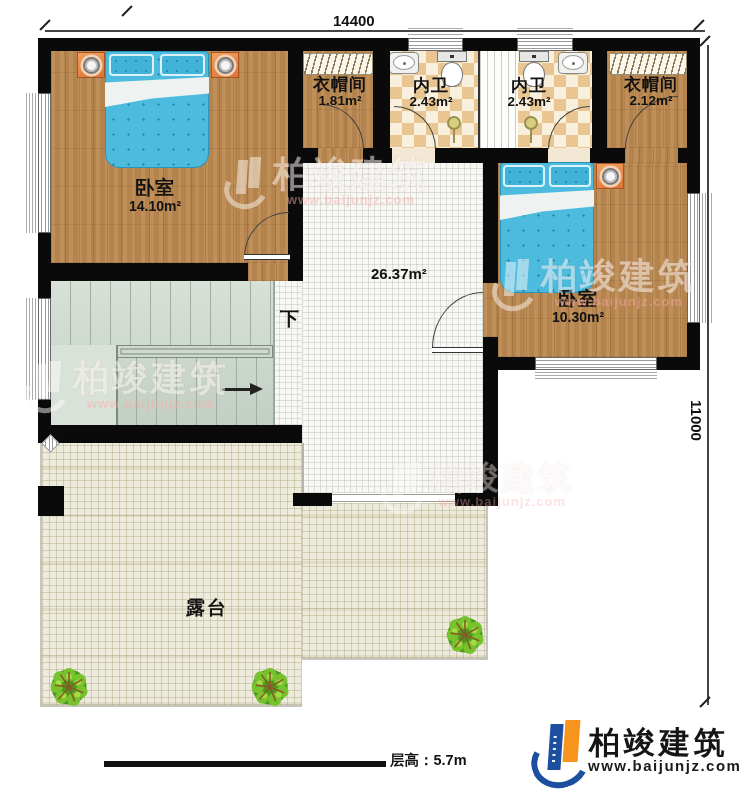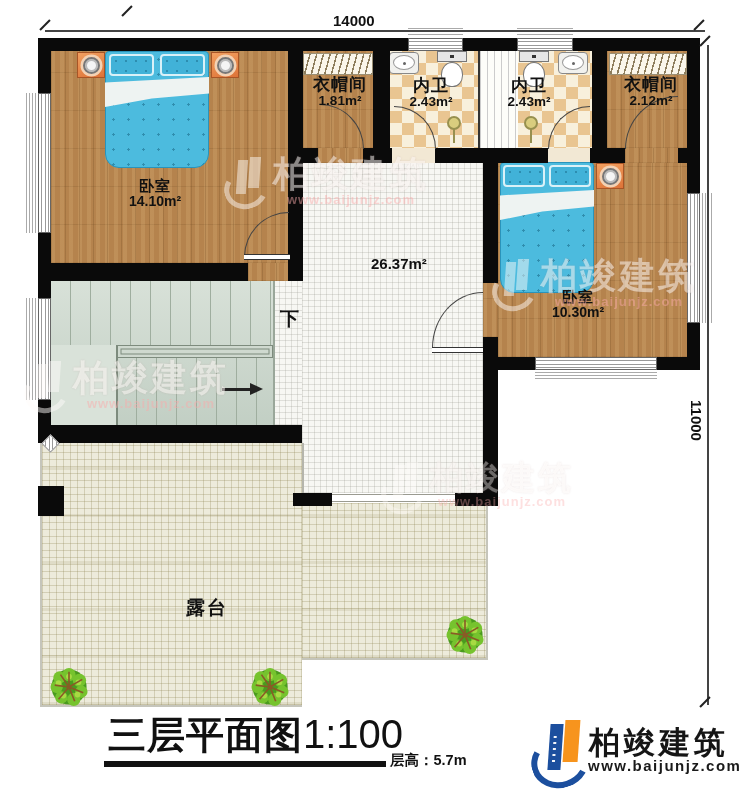--- a/index.html
+++ b/index.html
@@ -60,21 +60,21 @@
   .snk b{position:absolute;left:50%;top:50%;width:3px;height:3px;margin:-1.5px;border-radius:50%;background:#666;}
   .drn{border:2px solid #97904f;background:#d9cd7e;border-radius:50%;box-sizing:border-box;}
   .drn i{position:absolute;left:50%;top:100%;width:2px;height:15px;margin-left:-1px;background:#97904f;}
   .hatchsq{background:#fff;border:1px solid #999;transform:rotate(45deg);box-sizing:border-box;
     background-image:repeating-linear-gradient(45deg, transparent 0 2.5px, #999 2.5px 3.5px);}
   .handrail{background:#cfd9cf;border:1.5px solid #7d8b7d;box-sizing:border-box;
     box-shadow:inset 0 0 0 2.5px #cfd9cf, inset 0 0 0 3.5px #7d8b7d;}
   
   .rlabel{position:absolute;text-align:center;color:#111;font-weight:bold;line-height:1.08;}
   .rname{display:block;font-size:18px;letter-spacing:1px;}
-  .rname.lg{font-size:15px;}
+  .rname.lg{font-size:19px;}
   .rarea{display:block;font-size:14px;}
   .biglbl{position:absolute;color:#111;font-weight:bold;}
   .dimline{background:#444;}
   .tick{position:absolute;width:14px;height:2px;background:#222;transform:rotate(-45deg);}
   .dimtext{position:absolute;color:#111;font-weight:600;font-size:15px;}
   
   .title{position:absolute;left:108px;top:710px;color:#111;white-space:nowrap;}
   .title-cn{font-size:38px;font-weight:bold;letter-spacing:1px;}
   .title-scale{font-size:40px;font-weight:500;}
   .underline{position:absolute;left:104px;top:761px;width:282px;height:6px;background:#111;}
@@ -338,37 +338,34 @@
     <span class="rarea" style="font-size:13.5px">2.43m²</span>
   </div>
   <div class="rlabel" style="left:615px;top:76px;width:72px">
     <span class="rname" style="font-size:17px">衣帽间</span>
     <span class="rarea" style="font-size:13.5px">2.12m²</span>
   </div>
   <div class="rlabel" style="left:528px;top:289px;width:100px">
     <span class="rname lg">卧室</span>
     <span class="rarea">10.30m²</span>
   </div>
-  <div class="biglbl" style="left:371px;top:255px;font-size:15px">26.37m²</div>
+  <div class="biglbl" style="left:371px;top:265px;font-size:15px">26.37m²</div>
   <div class="biglbl" style="left:280px;top:306px;font-size:19px">下</div>
   <div class="biglbl" style="left:186px;top:595px;font-size:19px;letter-spacing:2px">露台</div>
 
   <div class="abs dimline" style="left:45px;top:30px;width:660px;height:1.5px"></div>
   <div class="tick" style="left:38px;top:24px"></div>
   <div class="tick" style="left:120px;top:10px"></div>
   <div class="tick" style="left:692px;top:24px"></div>
-  <div class="dimtext" style="left:333px;top:12px">14000</div>
+  <div class="dimtext" style="left:333px;top:12px">14400</div>
   <div class="abs dimline" style="left:707px;top:45px;width:1.5px;height:660px"></div>
   <div class="tick" style="left:698px;top:40px"></div>
   <div class="tick" style="left:698px;top:701px"></div>
   <div class="dimtext" style="left:666px;top:412px;width:60px;text-align:center;transform:rotate(90deg)">11000</div>
 
-  <div class="title">
-    <span class="title-cn">三层平面图</span><span class="title-scale">1:100</span>
-  </div>
   <div class="underline"></div>
   <div class="info-line" style="top:751px">
     <span>层高：</span><span>5.7m</span>
   </div>
   <div class="lgi">
       <span class="sw"></span>
       <span class="t1"></span>
       <span class="t2"></span>
     </div>
   <div class="logo-co">柏竣建筑</div>

